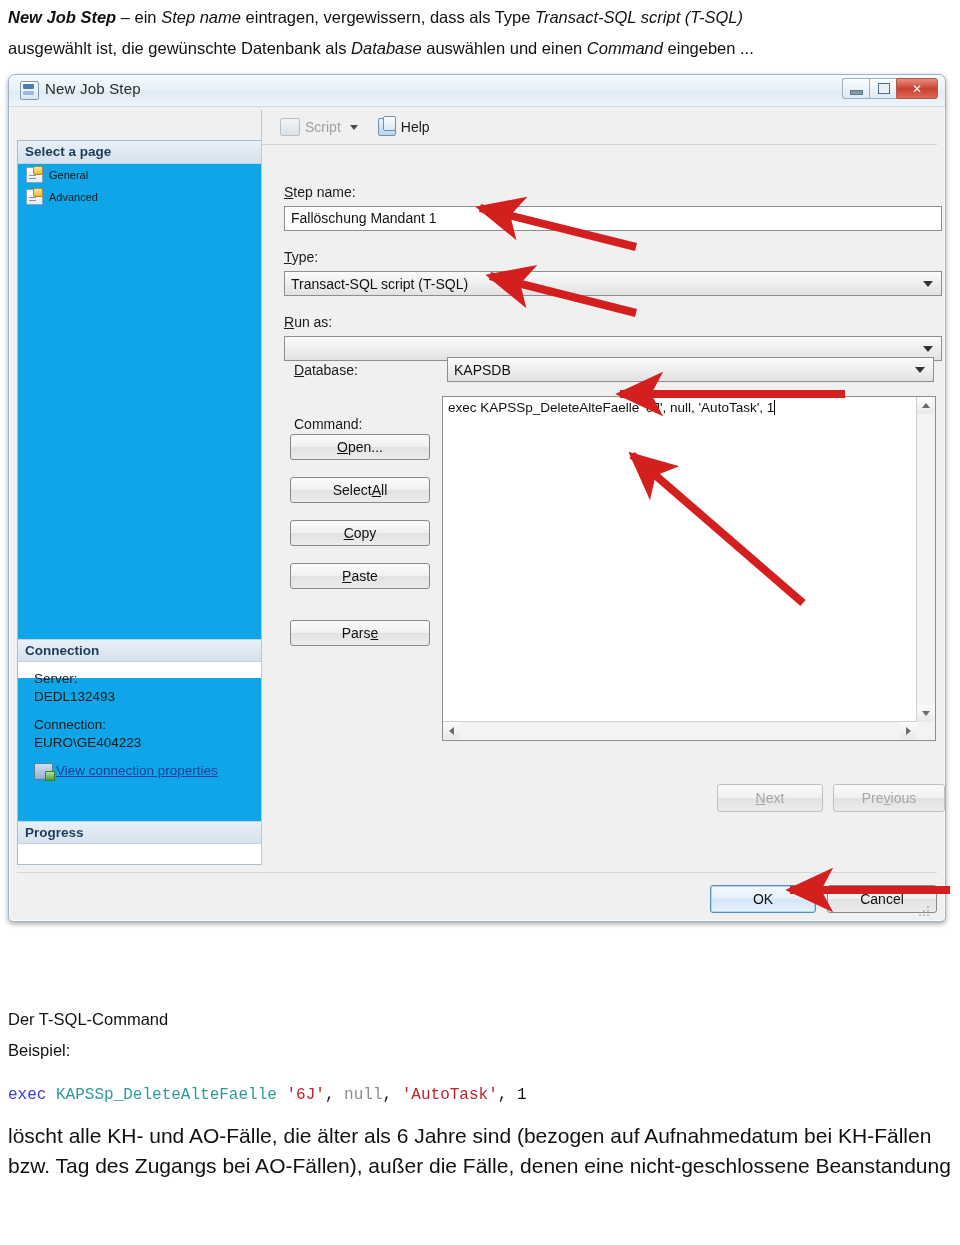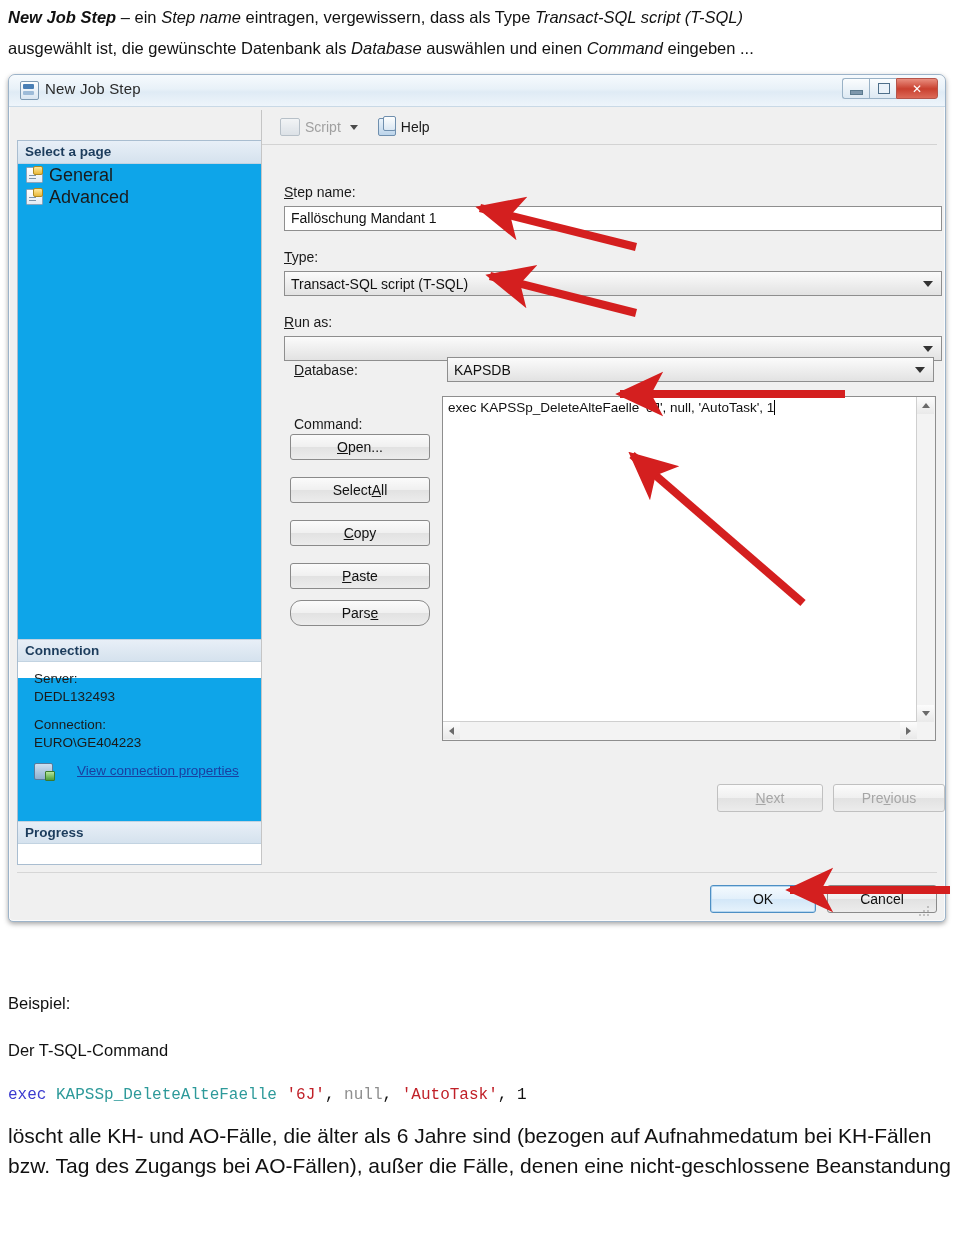--- a/index.html
+++ b/index.html
@@ -86,21 +86,21 @@
     background:#0ea5e9;border:1px solid #a9bdd0;box-sizing:border-box;margin-top:30px;
   }
   .nav-hdr{
     height:22px;line-height:22px;padding-left:7px;
     font-size:13.5px;font-weight:bold;color:#1c3c5c;
     background:linear-gradient(180deg,#e8eff7,#d5e2ee);
     border-bottom:1px solid #c2d3e1;
   }
   .nav-item{
     height:22px;display:flex;align-items:center;gap:6px;padding-left:8px;
-    font-size:18px;color:#1a1a1a;
+    font-size:11px;color:#1a1a1a;
   }
   .pg-ico{
     width:15px;height:14px;position:relative;flex:0 0 auto;
     background:linear-gradient(180deg,#fff,#e3ecf5);
     border:1px solid #8ba4ba;border-radius:1px;
   }
   .pg-ico::before{
     content:"";position:absolute;right:-1px;top:-2px;width:8px;height:7px;
     background:linear-gradient(180deg,#ffe79a,#e8b93a);
     border:1px solid #b08a20;border-radius:2px;
@@ -115,21 +115,21 @@
     background:#fff;border-top:1px solid #c2d3e1;
   }
   .sec-hdr{
     height:21px;line-height:21px;padding-left:7px;
     font-size:13.5px;font-weight:bold;color:#1c3c5c;
     background:linear-gradient(180deg,#e8eff7,#d5e2ee);
     border-bottom:1px solid #c2d3e1;
   }
   .sec-body{padding:8px 10px 6px 16px;font-size:13.5px;color:#1a1a1a;line-height:18px;}
   .kv{margin-bottom:10px;}
-  .link-row{display:flex;align-items:center;gap:24px;margin-top:4px;}
+  .link-row{display:flex;align-items:center;gap:3px;margin-top:4px;}
   .srv-ico{
     width:17px;height:15px;position:relative;flex:0 0 auto;
     background:linear-gradient(180deg,#cfe0f0,#8fb0cf);
     border:1px solid #5b7b9b;border-radius:2px;
   }
   .srv-ico::after{
     content:"";position:absolute;right:-3px;bottom:-2px;width:8px;height:8px;
     background:linear-gradient(180deg,#b6e79b,#4e9e39);
     border:1px solid #3c7a2b;border-radius:1px;
   }
@@ -386,21 +386,21 @@
                 <span class="tri right"></span>
               </div>
           </div>
           <div class="sb-corner"></div>
         </div>
 
         <div class="btn" style="left:28px;top:290px;"><u>O</u>pen...</div>
         <div class="btn" style="left:28px;top:333px;">Select <u>A</u>ll</div>
         <div class="btn" style="left:28px;top:376px;"><u>C</u>opy</div>
         <div class="btn" style="left:28px;top:419px;"><u>P</u>aste</div>
-        <div class="btn" style="left:28px;top:456px;border-radius:11px;">Pars<u>e</u></div>
+        <div class="btn" style="left:28px;top:476px;">Pars<u>e</u></div>
 
         <div class="btn disabled" style="left:455px;top:640px;width:106px;height:28px;"><u>N</u>ext</div>
         <div class="btn disabled" style="left:571px;top:640px;width:112px;height:28px;">Pre<u>v</u>ious</div>
       </div>
     </div>
 
     <div class="footbar">
       <div class="btn default" style="left:693px;top:12px;width:106px;height:28px;">OK</div>
       <div class="btn" style="left:810px;top:12px;width:110px;height:28px;">Cancel</div>
       <div class="grip">
@@ -438,22 +438,22 @@
   <g>
     <line x1="803" y1="603" x2="632" y2="455" stroke="#d41f1f" stroke-width="8" marker-end="url(#ah)"></line>
   </g>
 
   <g>
     <line x1="950" y1="890" x2="790" y2="890" stroke="#d41f1f" stroke-width="8" marker-end="url(#ah)"></line>
   </g>
 </svg>
 
 <div class="doc-below">
+  <div class="doc-line" style="margin-top:16px;">Der T-SQL-Command</div>
   <div class="doc-line">Beispiel:</div>
-  <div class="doc-line" style="margin-top:16px;">Der T-SQL-Command</div>
 
   <div class="code-line"><span class="c-kw">exec</span> <span class="c-proc">KAPSSp_DeleteAlteFaelle</span> <span class="c-str">'6J'</span><span class="c-num">,</span> <span class="c-null">null</span><span class="c-num">,</span> <span class="c-str">'AutoTask'</span><span class="c-num">,</span> <span class="c-num">1</span></div>
 
   <div class="doc-para">
     <span>löscht alle KH- und AO-Fälle, die älter als 6 Jahre sind (bezogen auf Aufnahmedatum bei  KH-Fällen</span><br>
     <span>bzw. Tag des Zugangs bei AO-Fällen), außer die Fälle, denen eine nicht-geschlossene Beanstandung</span><br>
   </div>
 </div>
 
 </body></html>

